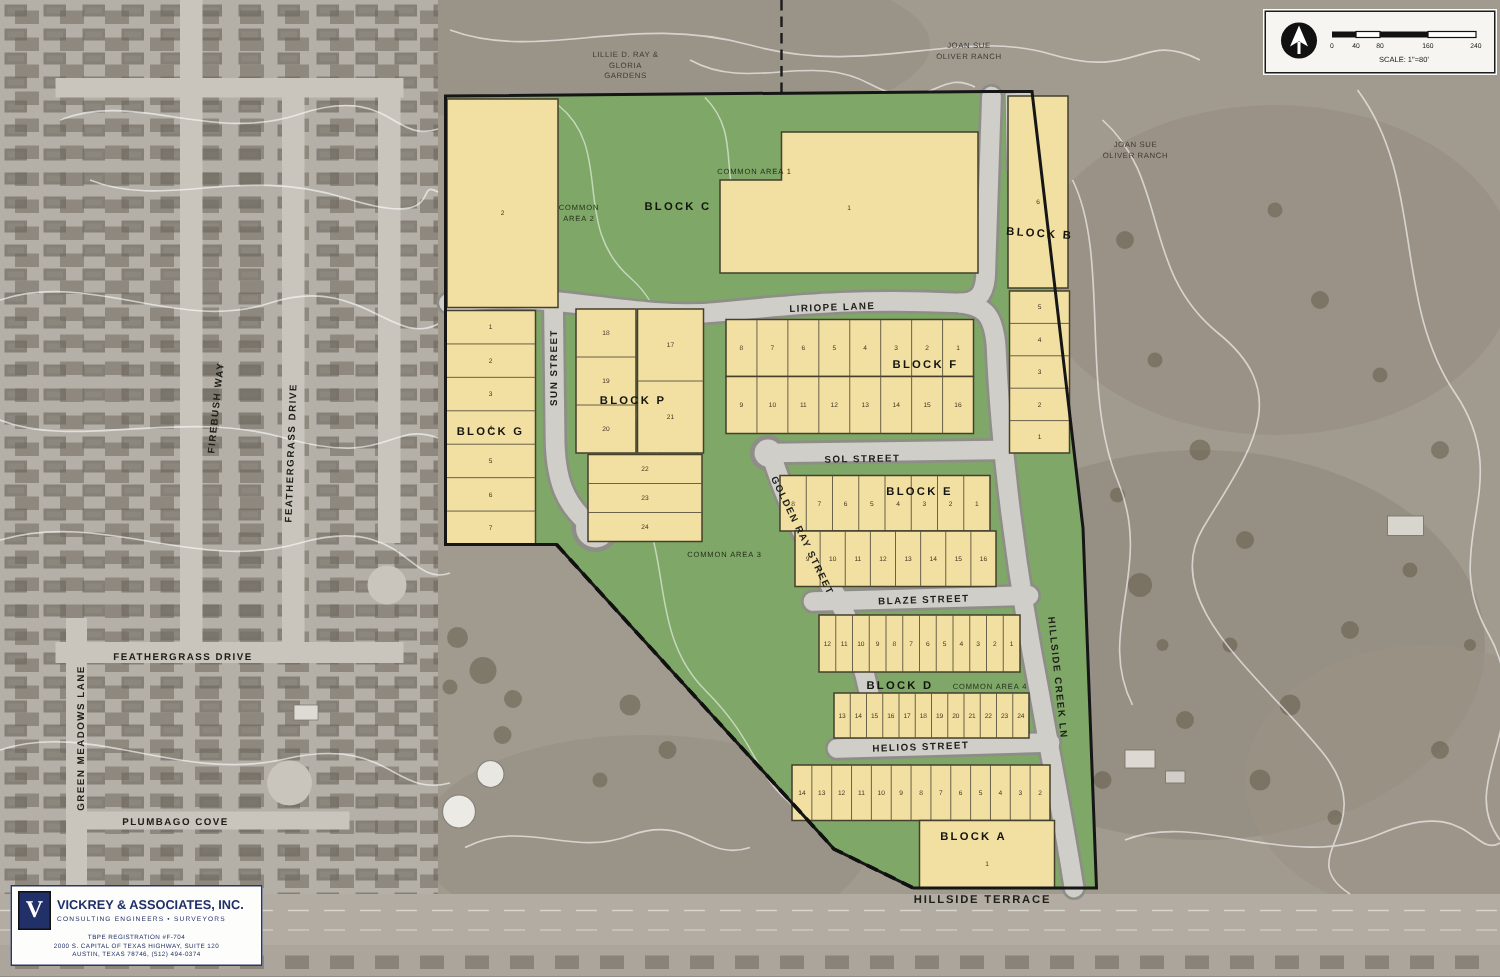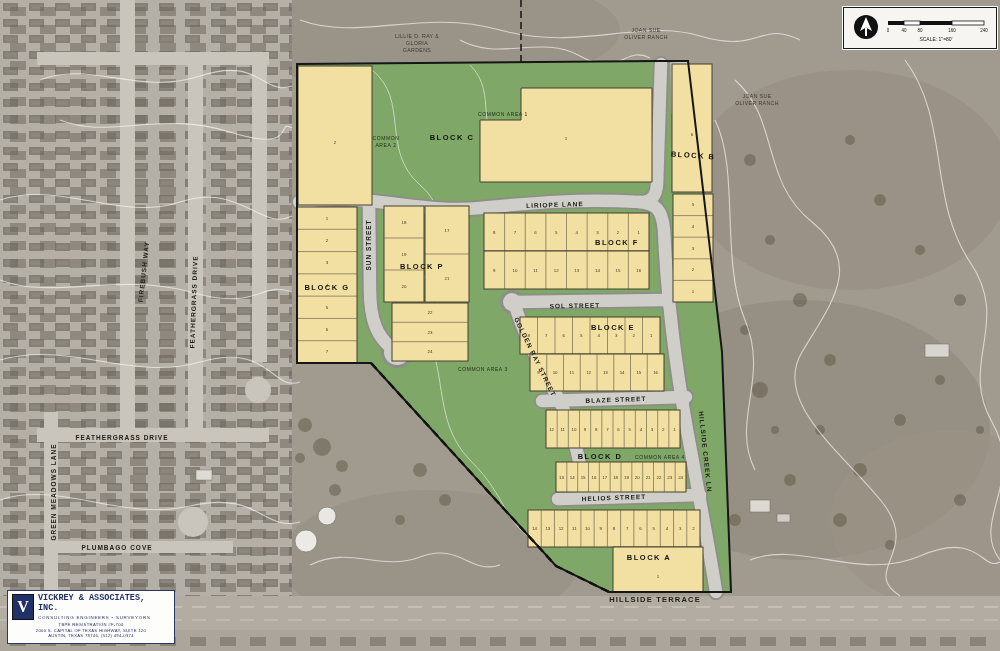--- a/index.html
+++ b/index.html
@@ -19,21 +19,21 @@
             border:1.5px solid #1a1a1a;box-shadow:0 0 0 1px #fff;display:flex;align-items:center;}
   .scalebox svg{position:static;}
 
   
   .firmbox{position:absolute;left:7px;top:590px;width:168px;height:54px;background:#fdfdfb;
            border:1px solid #2a3763;padding:3px 4px;box-sizing:border-box;}
   .firmrow{display:flex;align-items:center;gap:4px;}
   .firmlogo{width:20px;height:24px;background:#223069;color:#fff;font-family:"Liberation Serif",serif;
             font-weight:bold;font-size:16px;display:flex;align-items:center;justify-content:center;
             border:1px solid #111;flex:0 0 auto;}
-  .firmname{font-family:Liberation Mono, monospace;font-weight:bold;font-size:8.5px;color:#223069;line-height:1.15;}
+  .firmname{font-family:Liberation Sans, sans-serif;font-weight:bold;font-size:8.5px;color:#223069;line-height:1.15;text-align:center;}
   .firmtag{font-size:4.4px;letter-spacing:.8px;color:#223069;margin-top:1px;}
   .firmlines{margin-top:2px;text-align:center;}
   .firmline{font-size:4.2px;color:#223069;line-height:1.35;letter-spacing:.3px;}
 </style>
 </head>
 <body>
 
 <div class="stage">
 
 <svg width="1000" height="651" viewBox="0 0 1000 651">

